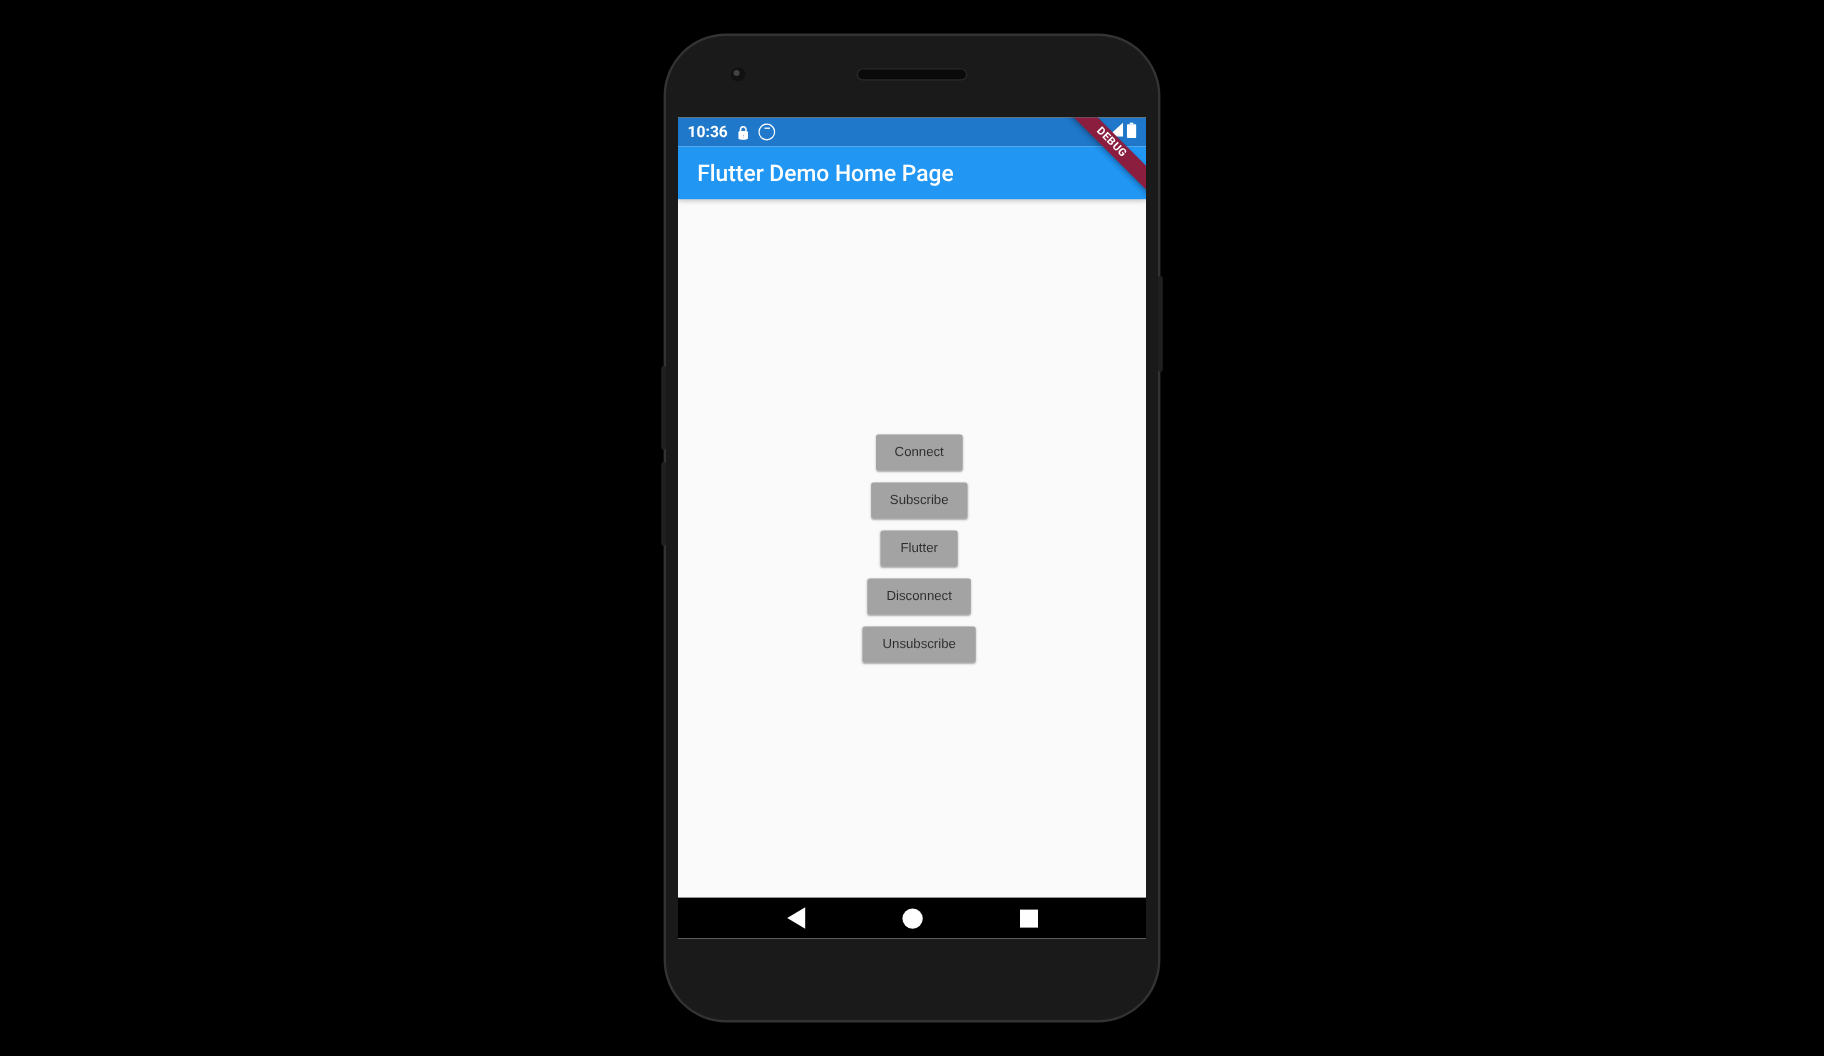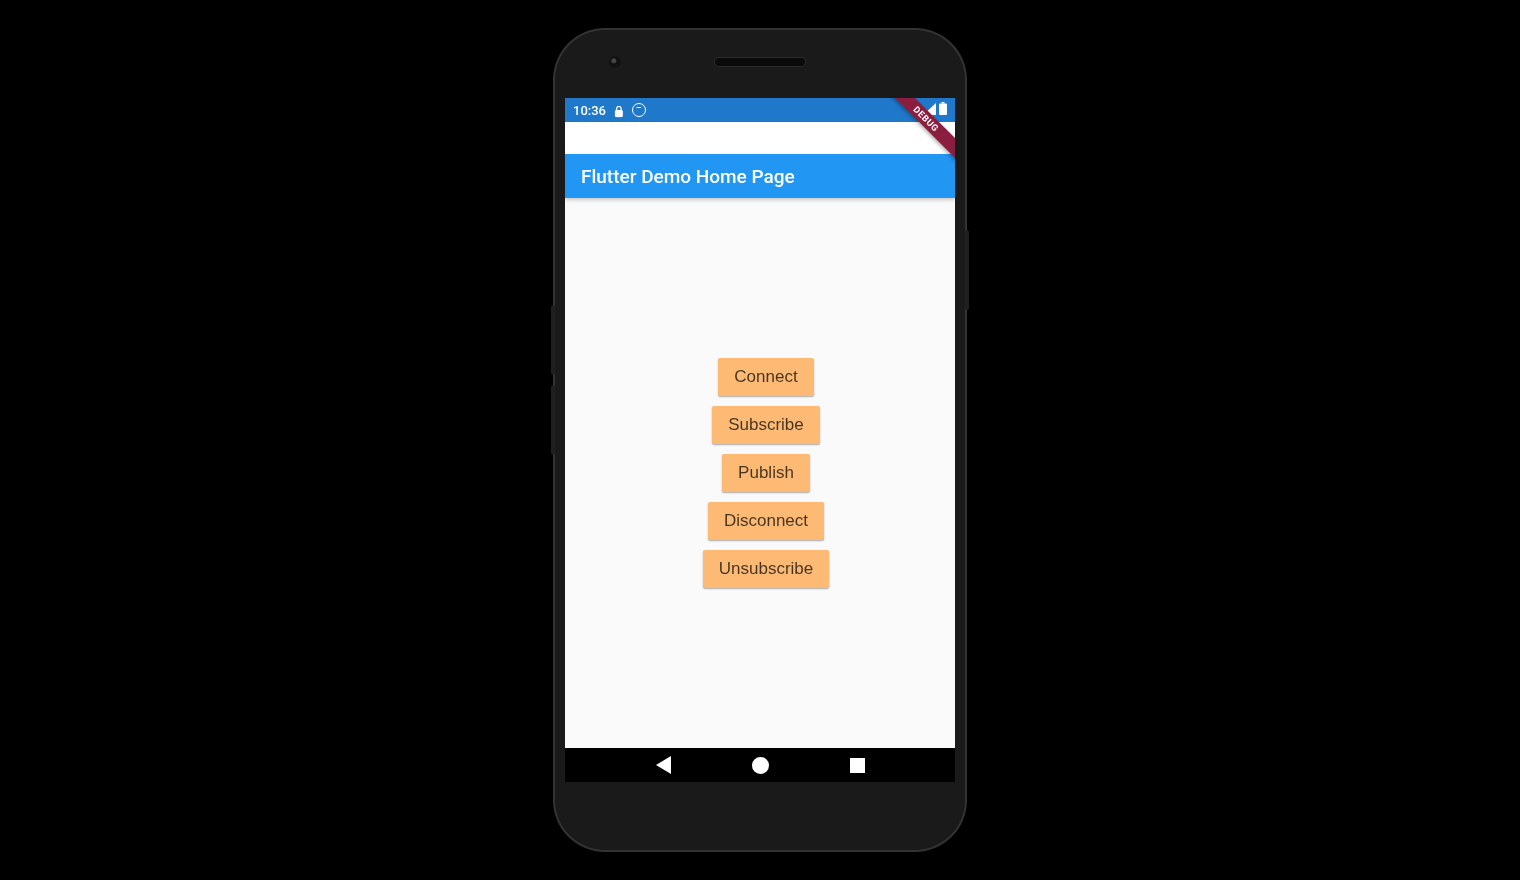--- a/index.html
+++ b/index.html
@@ -75,21 +75,21 @@
       height: 24px;
       background: #1f78c9;
       color: #fff;
       display: flex;
       align-items: center;
       padding: 0 8px;
       font-size: 13px;
       font-weight: 500;
       position: relative;
     }
-    .status-left { display: flex; align-items: flex-start; gap: 6px; }
+    .status-left { display: flex; align-items: flex-start; gap: 6px; font-weight: bold; }
     .status-right { margin-left: auto; display: flex; align-items: center; gap: 3px; }
 
     .icon-lock::before {
       content: "🔒";
       font-size: 11px;
       filter: grayscale(1) brightness(3);
     }
     .icon-dnd {
       width: 14px; height: 14px; border: 1.5px solid #fff; border-radius: 50%;
       display: inline-flex; align-items: center; justify-content: center;
@@ -102,21 +102,20 @@
       height: 44px;
       background: #2196F3;
       color: #fff;
       display: flex;
       align-items: center;
       padding: 0 16px;
       font-size: 19px;
       font-weight: 500;
       position: relative;
       box-shadow: 0 2px 4px rgba(0,0,0,.2);
-      margin-top: 32px;
     }
 
     
     .debug-banner {
       position: absolute;
       top: 0;
       right: 0;
       width: 80px;
       height: 80px;
       overflow: hidden;
@@ -145,24 +144,24 @@
       background: #fafafa;
       display: flex;
       flex-direction: column;
       align-items: center;
       justify-content: center;
       gap: 10px;
     }
     .mat-btn {
       min-width: 64px;
       padding: 9px 16px;
-      font-size: 17px;
+      font-size: 11px;
       font-weight: 500;
       color: rgba(0,0,0,.72);
-      background: #fdba74;
+      background: #a3a3a3;
       border: none;
       border-radius: 2px;
       box-shadow: 0 1px 2px rgba(0,0,0,.22), 0 1px 1px rgba(0,0,0,.12);
       cursor: pointer;
       margin-left: 12px;
     }
 
     
     .nav-bar {
       height: 34px;
@@ -227,21 +226,21 @@
       </div>
     </div>
 
     <div class="app-bar">
       <span>Flutter Demo Home Page</span>
     </div>
 
     <div class="app-body">
       <button class="mat-btn">Connect</button>
       <button class="mat-btn">Subscribe</button>
-      <button class="mat-btn">Publish</button>
+      <button class="mat-btn">Flutter</button>
       <button class="mat-btn">Disconnect</button>
       <button class="mat-btn">Unsubscribe</button>
     </div>
 
     <div class="nav-bar">
       <div class="nav-back"></div>
       <div class="nav-home"></div>
       <div class="nav-recent"></div>
     </div>
   </div>

